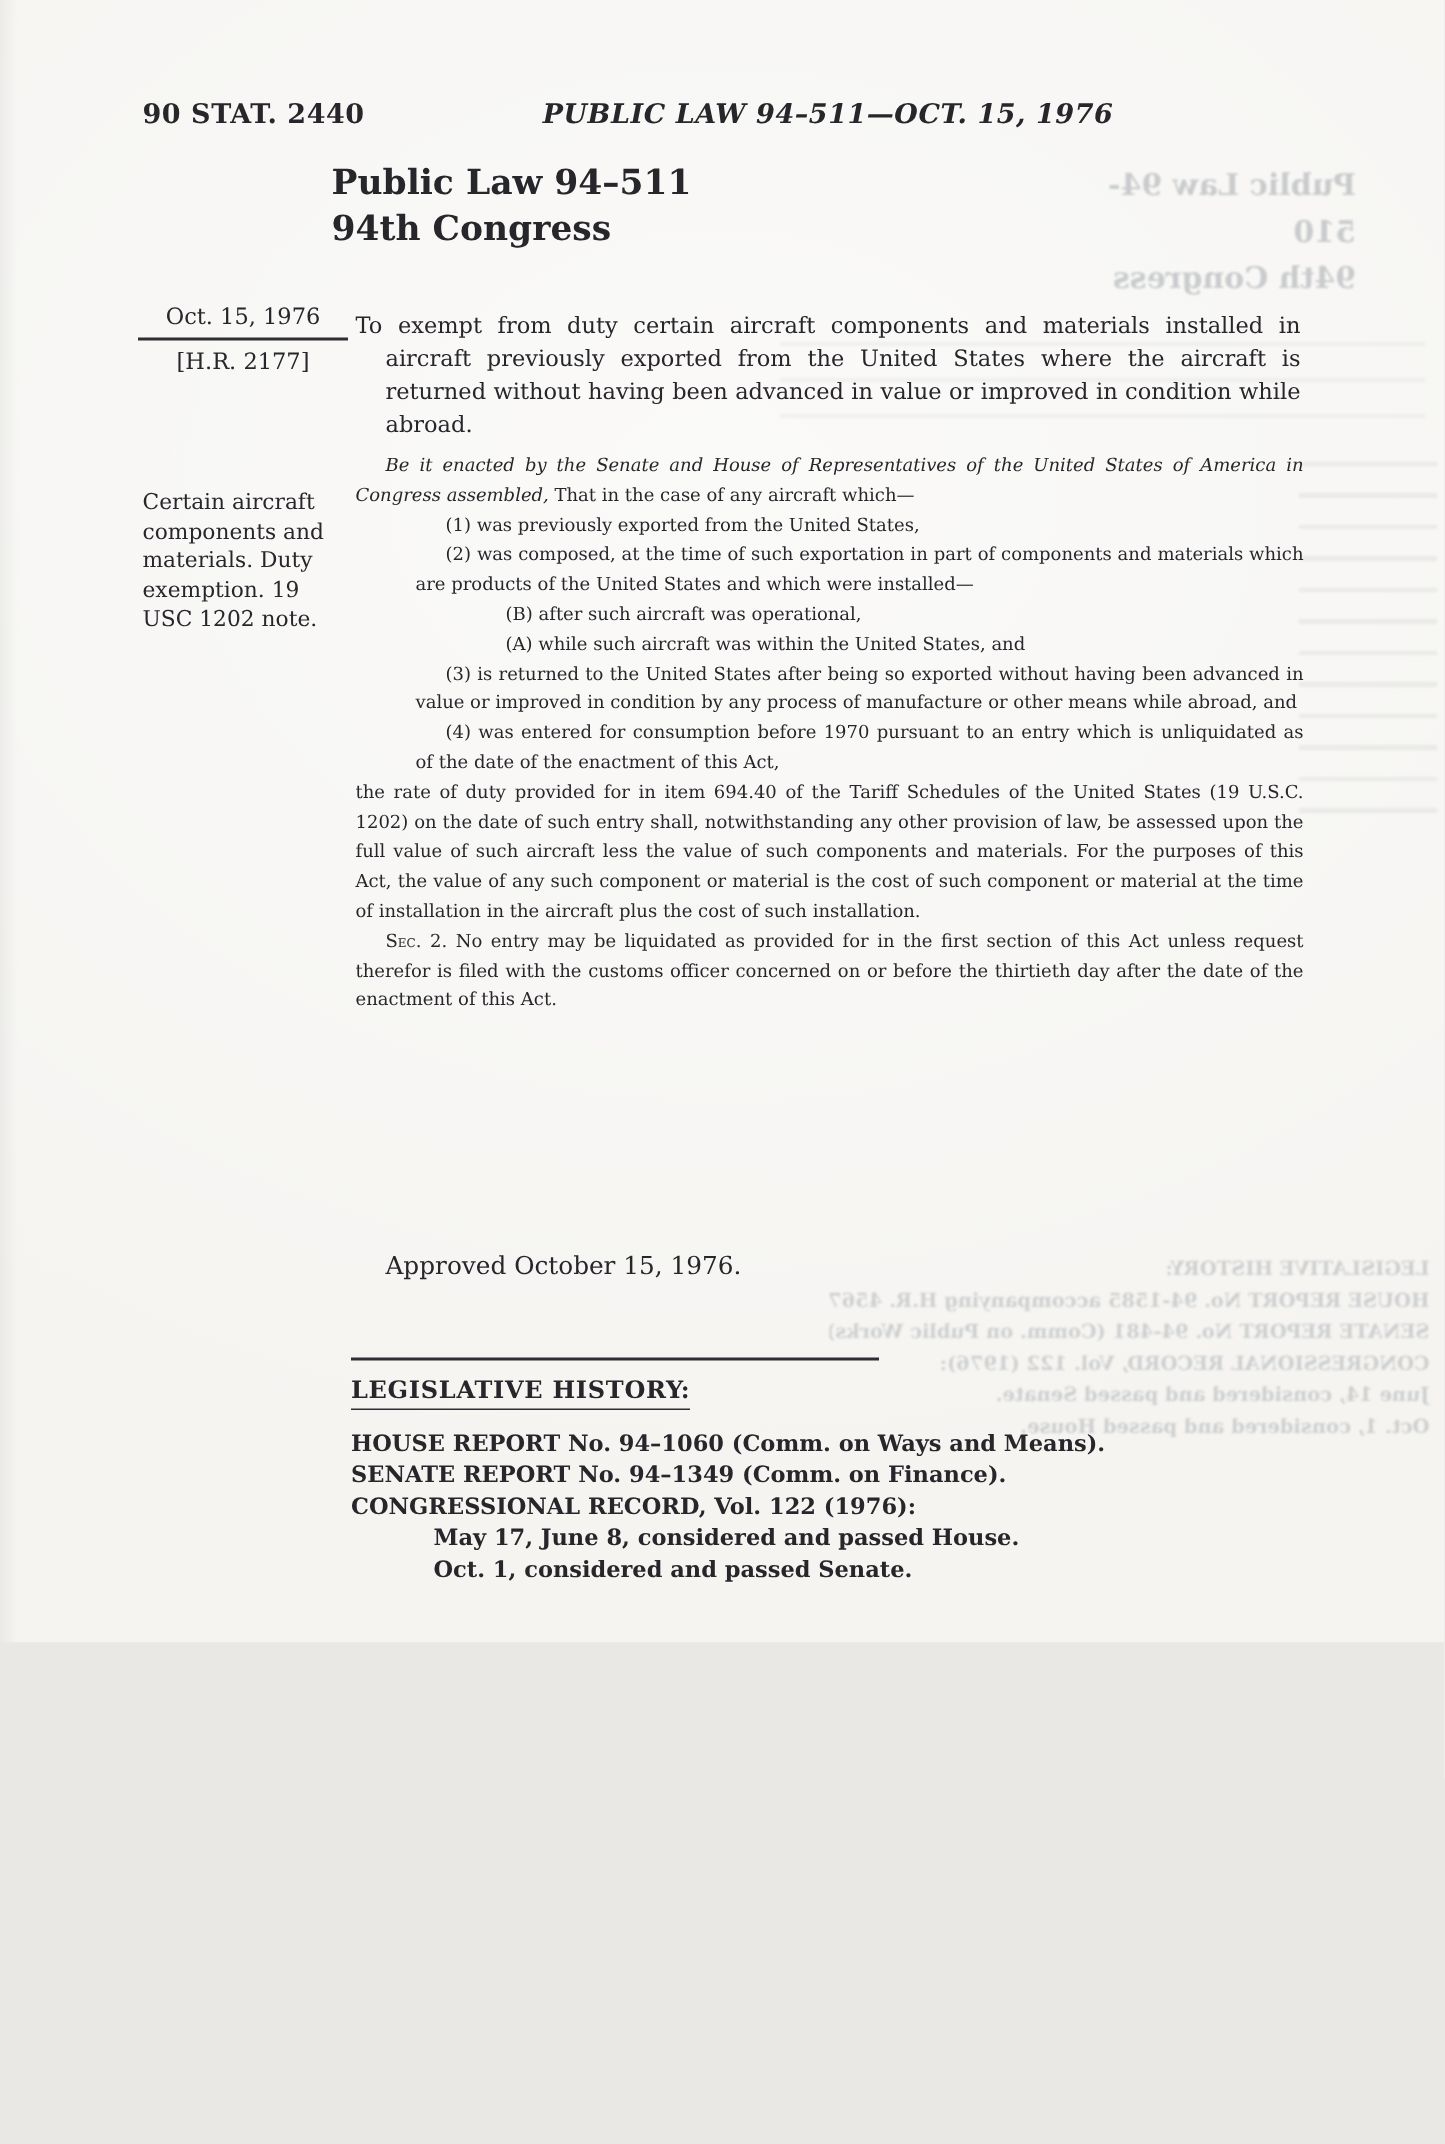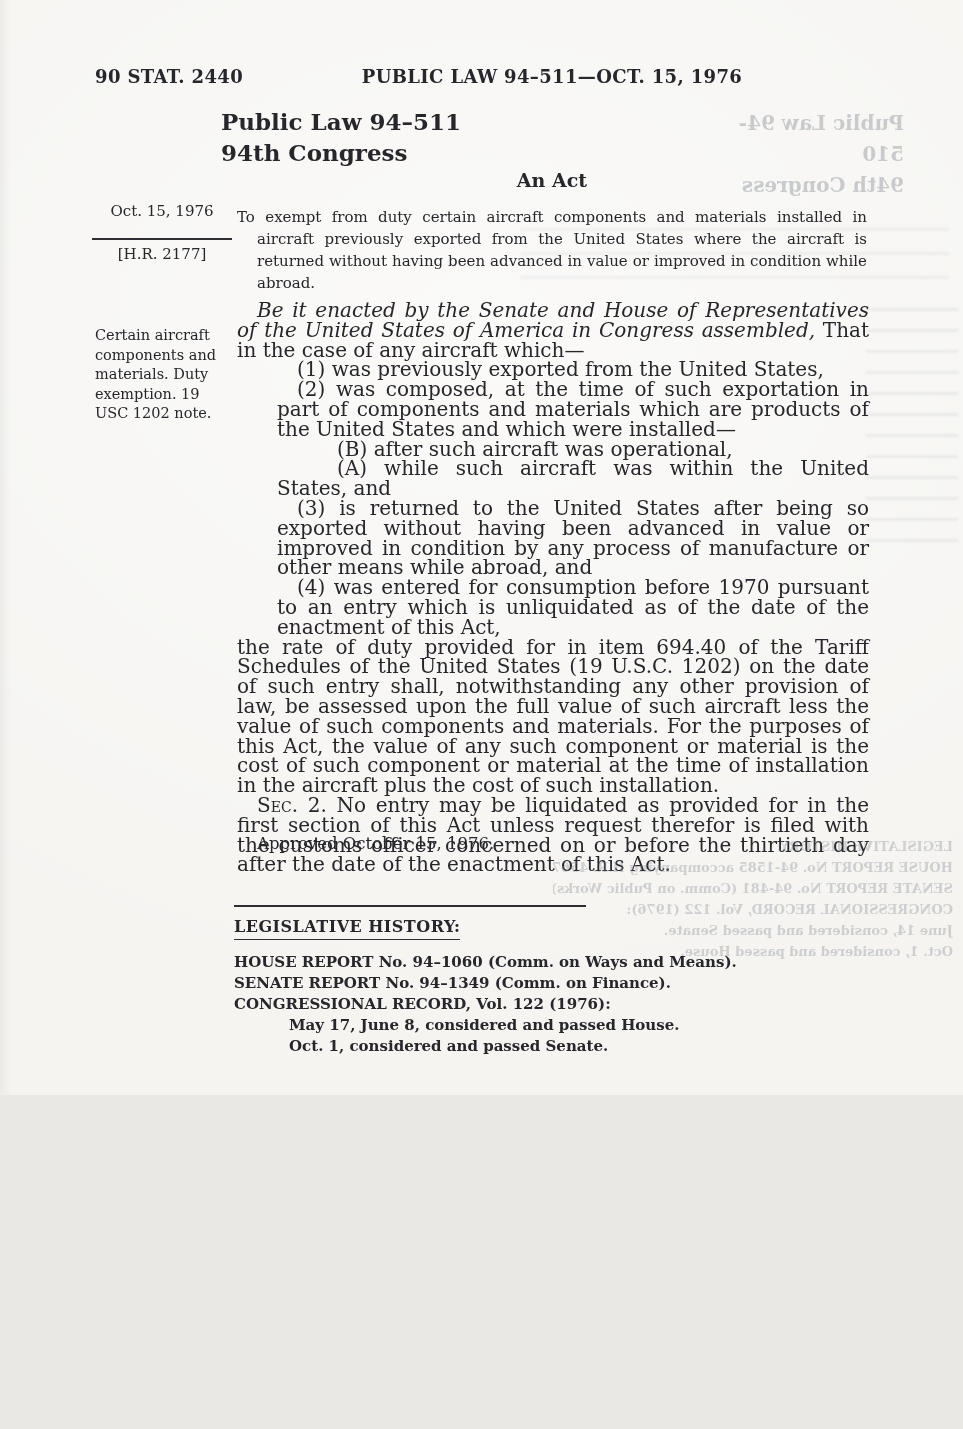--- a/index.html
+++ b/index.html
@@ -7,34 +7,34 @@
     position:relative;width:963px;height:1095px;overflow:hidden;
     background:
       linear-gradient(90deg, rgba(70,70,75,.06), rgba(0,0,0,0) 12px),
       radial-gradient(130% 90% at 50% 30%, rgba(255,255,255,.55), rgba(0,0,0,0) 70%),
       #f5f4f1;
     color:#26262b;
     font-family:"DejaVu Serif","Liberation Serif",serif;
   }
   
   .stat-num{position:absolute;left:95px;top:66px;font-size:18px;font-weight:700;letter-spacing:.02em;}
-  .rh-center{position:absolute;left:237px;top:66px;width:630px;text-align:center;font-size:18px;font-weight:700;letter-spacing:.02em;}
+  .rh-center{position:absolute;left:237px;top:66px;width:630px;text-align:center;font-size:18px;font-weight:700;letter-spacing:.02em;font-style:italic;}
   
   .law-title{position:absolute;left:221px;top:106px;font-size:23px;font-weight:700;line-height:31px;}
   .an-act{position:absolute;left:237px;top:169px;width:630px;text-align:center;font-size:19px;font-weight:700;}
   
   .sidenote-date{position:absolute;left:92px;top:202px;width:140px;text-align:center;font-size:15px;}
-  .sn-date{padding-bottom:18px;border-bottom:2px solid #2e2e33;}
+  .sn-date{padding-bottom:5px;border-bottom:2px solid #2e2e33;}
   .sn-bill{padding-top:5px;}
   .sidenote-note{position:absolute;left:95px;top:326px;width:128px;font-size:14.5px;line-height:19.5px;}
   
   .preamble{position:absolute;left:237px;top:206px;width:630px;box-sizing:border-box;
     font-size:15px;line-height:22px;text-align:justify;padding-left:20px;text-indent:-20px;}
   
-  .act-body{position:absolute;left:237px;top:301px;width:632px;font-size:20px;line-height:19.8px;text-align:justify;}
+  .act-body{position:absolute;left:237px;top:301px;width:632px;font-size:12px;line-height:19.8px;text-align:justify;}
   .act-body p{margin:0;}
   .enacting{text-indent:20px;}
   .it{font-style:italic;}
   .sc{font-variant:small-caps;}
   .l1{padding-left:40px;text-indent:20px;}
   .l2{padding-left:40px;text-indent:60px;}
   .sec2{text-indent:20px;}
   .approved{position:absolute;left:257px;top:834px;font-size:16.5px;}
   
   .leg-history{position:absolute;left:234px;top:905px;width:632px;font-weight:700;}
@@ -65,21 +65,20 @@
   <div class="ghost ghost-top">
     <div>Public Law 94-510</div>
     <div>94th Congress</div>
   </div>
   <div class="ghost-stripes2"></div>
 
   <div class="law-title">
     <div>Public Law 94–511</div>
     <div>94th Congress</div>
   </div>
-  <div class="an-act">An Act</div>
 
   <div class="sidenote-date">
     <div class="sn-date">Oct. 15, 1976</div>
     <div class="sn-bill">[H.R. 2177]</div>
   </div>
   <div class="sidenote-note">Certain aircraft components and materials. Duty exemption. 19 USC 1202 note.</div>
 
   <div class="preamble">To exempt from duty certain aircraft components and materials installed in aircraft previously exported from the United States where the aircraft is returned without having been advanced in value or improved in condition while abroad.</div>
 
   <div class="ghost-stripes"></div>

